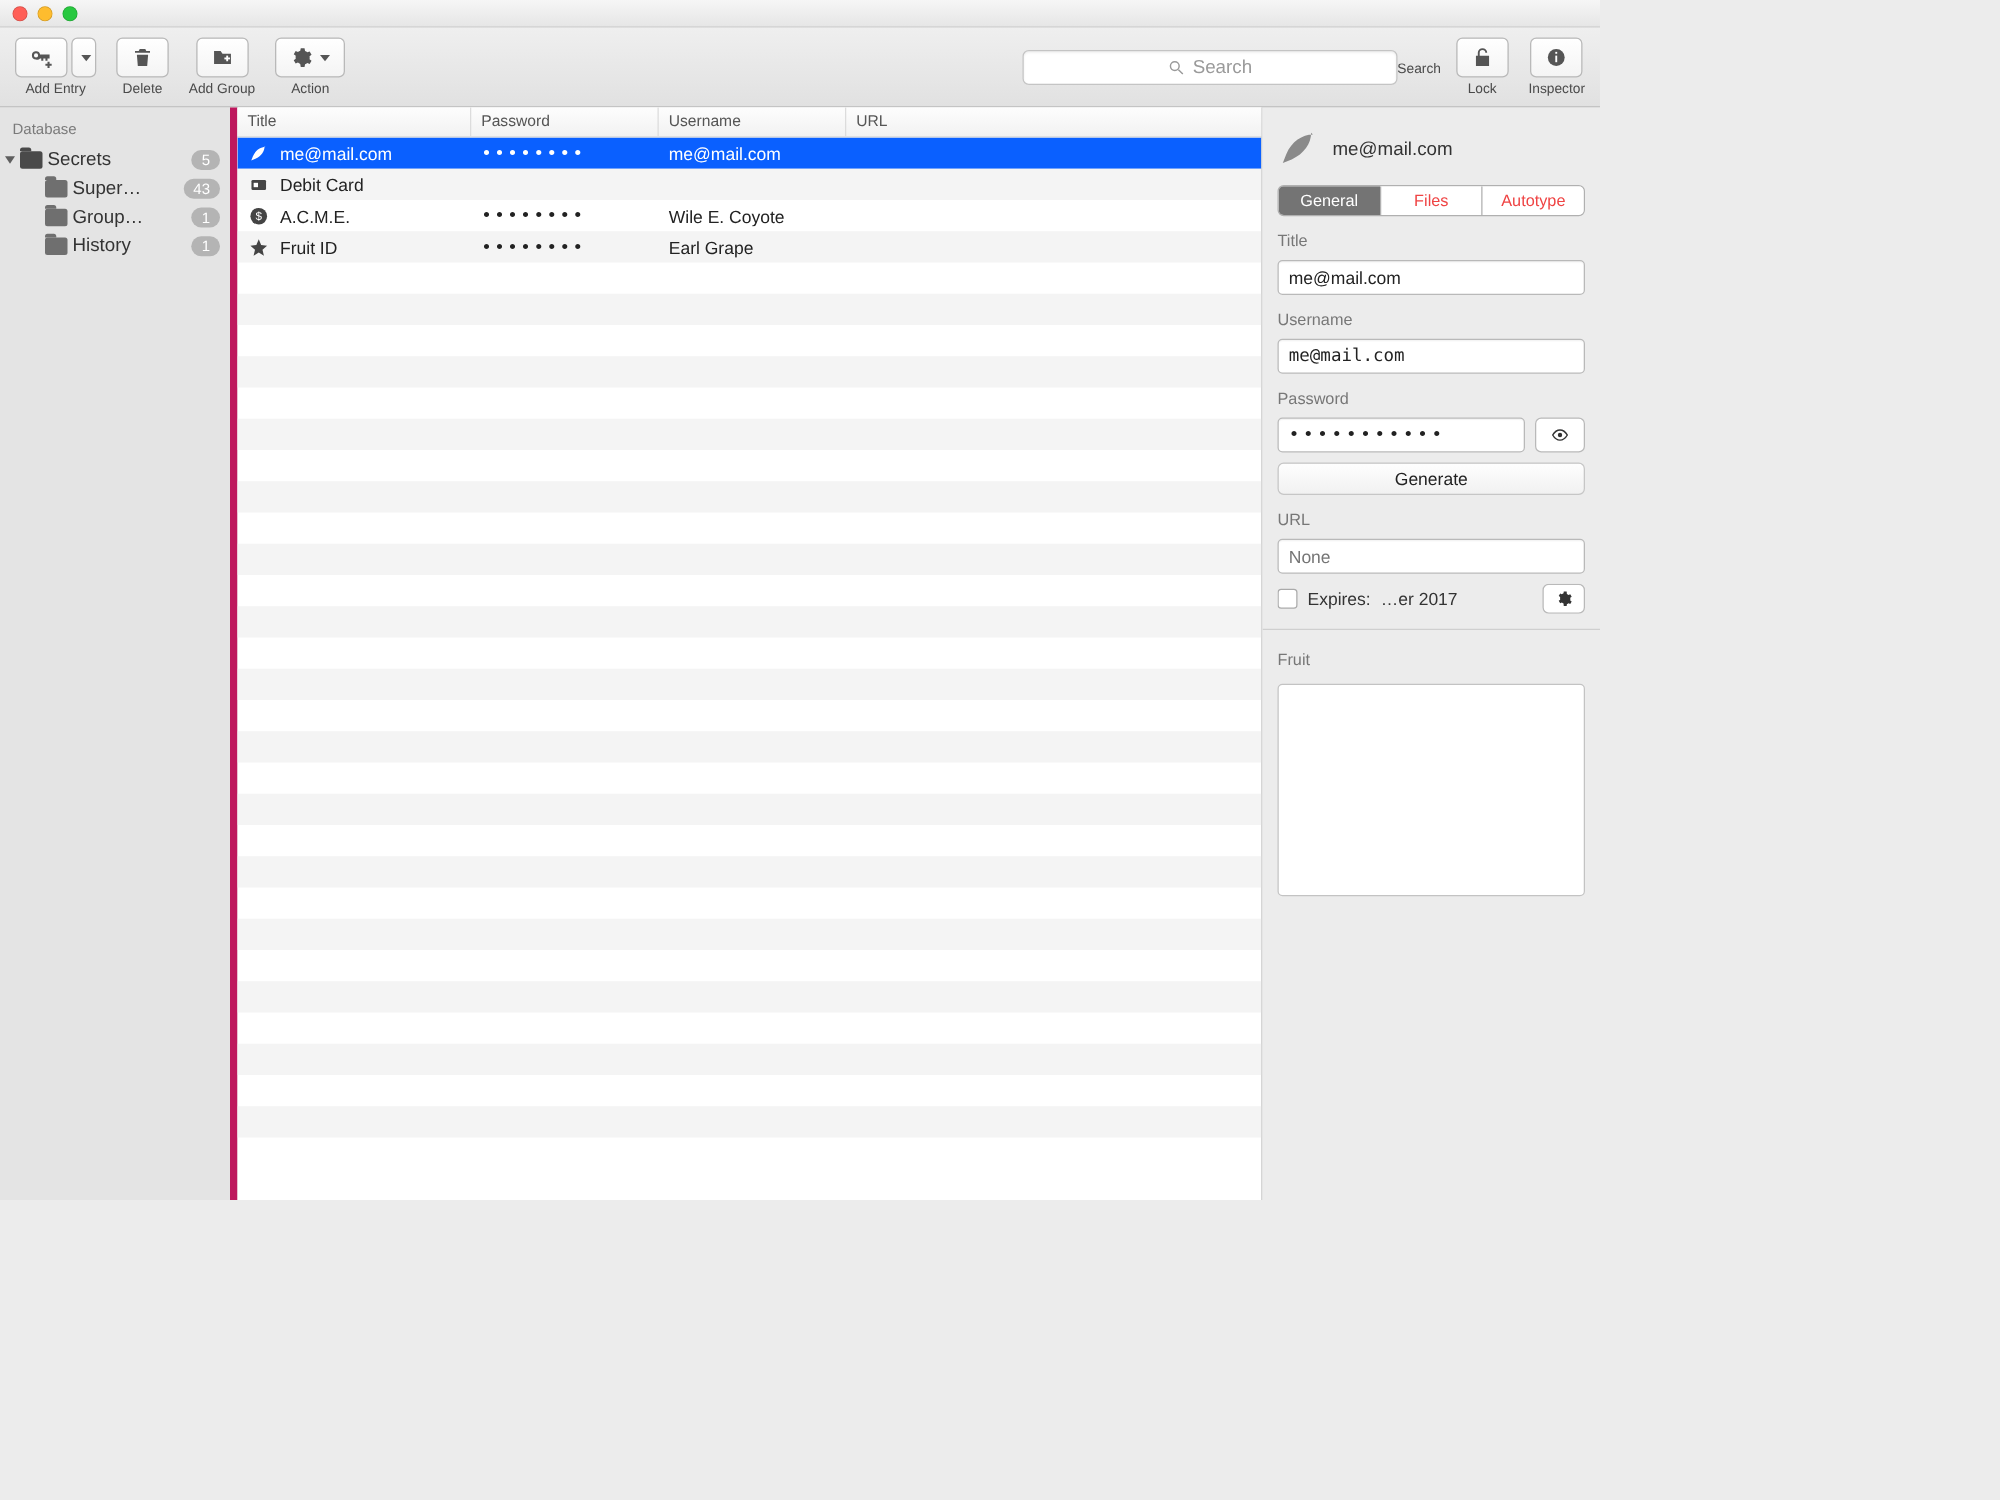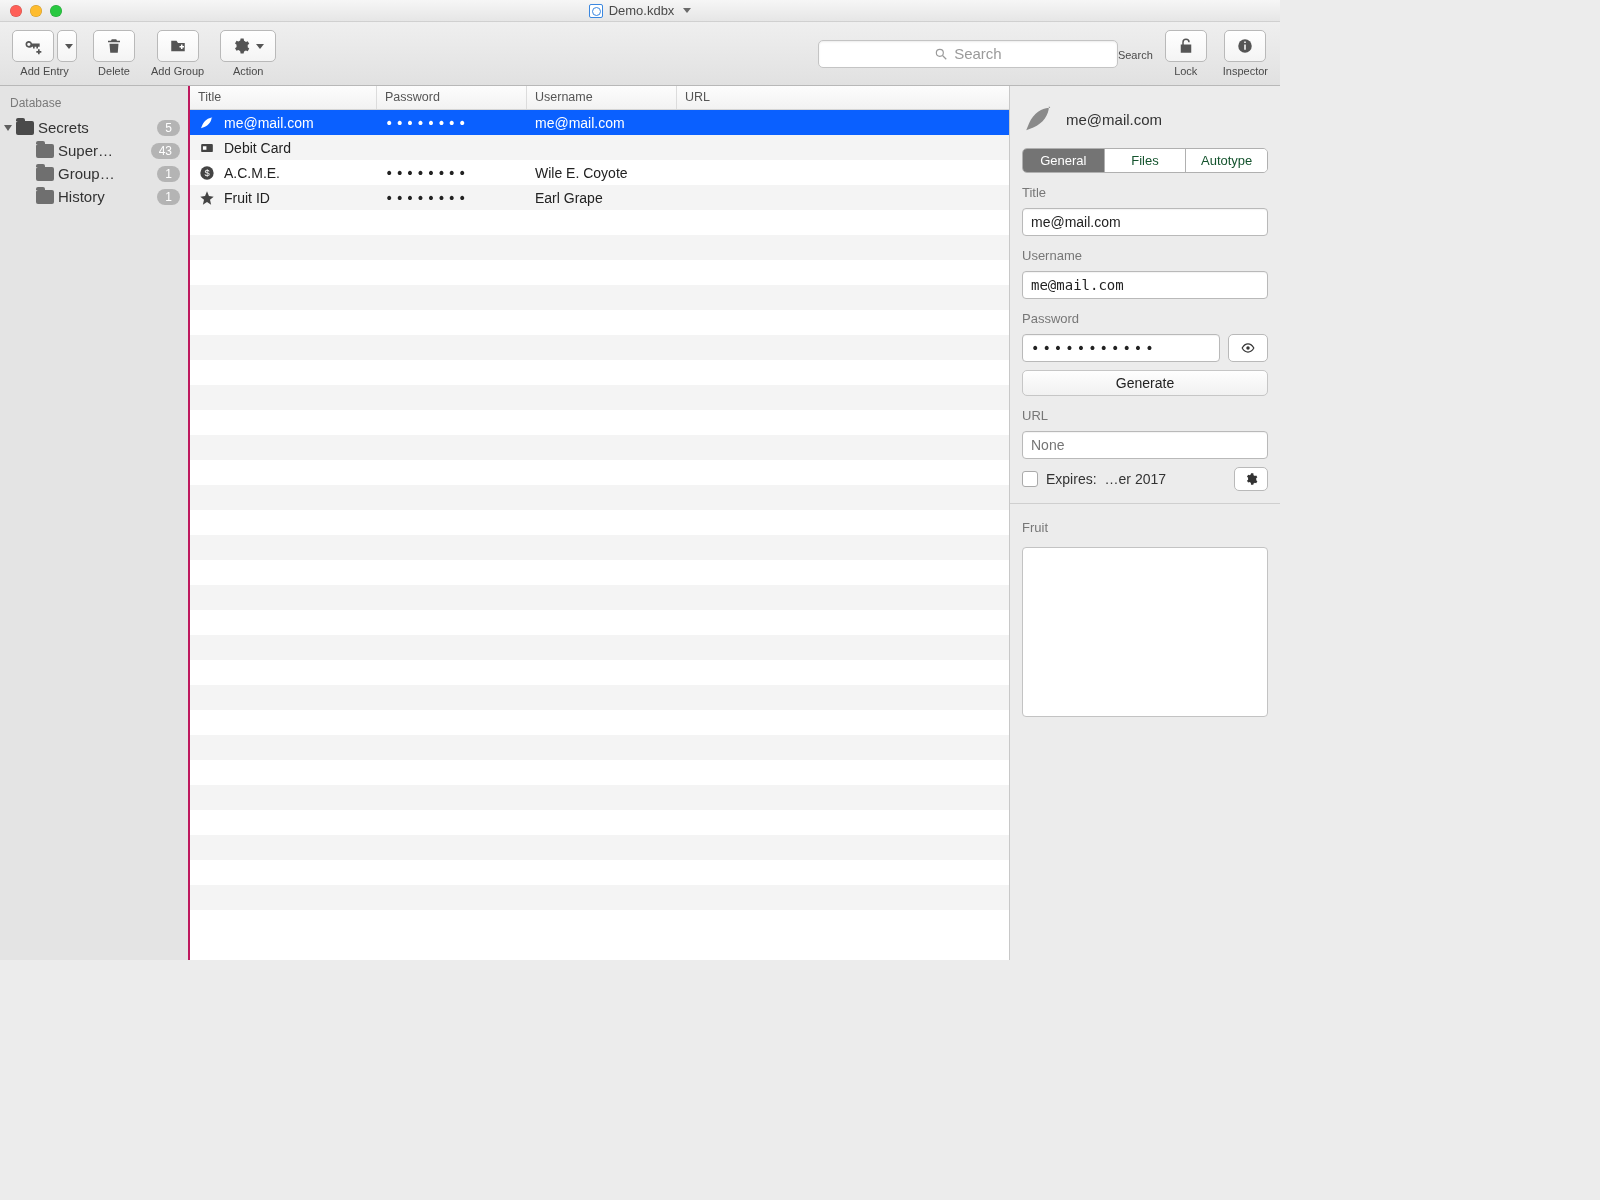--- a/index.html
+++ b/index.html
@@ -52,21 +52,21 @@
     width:300px;height:28px;border:1px solid #c4c4c4;border-radius:5px;
     background:#fff; display:flex;align-items:center;justify-content:center;color:#9a9a9a;font-size:15px;
     box-shadow:inset 0 1px 2px rgba(0,0,0,.08);
   }
   .search-wrap{display:flex;flex-direction:row;align-items:center;margin-right:12px;}
   
   svg{display:block;}
   
   .main{display:flex; height: calc(100% - 86px);}
   .sidebar{
-    width:190px; background:#e4e4e4; border-right:2px solid #be185d;
+    width:190px; background:#e4e4e4; border-right:6px solid #be185d;
     padding-top:4px;
   }
   .side-head{font-size:12px;color:#7a7a7a;padding:6px 10px;}
   .side-row{display:flex;align-items:center;padding:3px 8px 3px 4px;gap:4px;font-size:15px;color:#333;}
   .side-row .disclosure{width:10px;display:inline-block;}
   .side-row .disclosure.open{width:0;height:0;border-left:4px solid transparent;border-right:4px solid transparent;border-top:6px solid #5f5f5f;}
   .side-row.indent{padding-left:36px;}
   .side-icon{width:18px;height:14px;background:#6f6f6f;border-radius:2px;position:relative;}
   .side-icon::before{content:"";position:absolute;top:-3px;left:0;width:9px;height:3px;background:#6f6f6f;border-radius:2px 2px 0 0;}
   .side-icon.dark{background:#4a4a4a;}
@@ -93,21 +93,21 @@
   .row-icon{width:18px;height:18px;display:flex;align-items:center;justify-content:center;color:#444;}
   .row.sel .row-icon{color:#fff;}
   .stripe{height:25px;}
   .stripe:nth-child(even){background:#f4f4f4;}
   
   .inspector{width:270px;background:#ececec;display:flex;flex-direction:column;gap:8px;padding:10px 12px 0 12px;overflow:hidden;}
   .insp-head{display:flex;align-items:center;gap:10px;padding:6px 0 4px 0;}
   .insp-head .big-icon{width:34px;height:34px;color:#8a8a8a;}
   .insp-head .title{font-size:15px;color:#333;}
   .tabs{display:flex;border:1px solid #b0b0b0;border-radius:5px;overflow:hidden;width:100%;}
-  .tab{flex:1;text-align:center;padding:4px 0;font-size:13px;background:#fff;color:#14532d;}
+  .tab{flex:1;text-align:center;padding:4px 0;font-size:13px;background:#fff;color:#ef4444;}
   .tab.sel{background:#747474;color:#fff;}
   .tab + .tab{border-left:1px solid #b0b0b0;}
   .field-label{font-size:13px;color:#777;margin-top:4px;}
   .text-input{
     width:100%;height:28px;border:1px solid #b9b9b9;border-radius:4px;background:#fff;
     padding:0 8px;font-size:14px;color:#222;box-shadow:inset 0 1px 1px rgba(0,0,0,.05);
   }
   .text-input.mono{font-family:monospace;}
   .text-input.dots{font-family:monospace;letter-spacing:3px;}
   .pw-row{display:flex;gap:8px;align-items:center;}
@@ -122,25 +122,20 @@
   .sep{height:1px;background:#cfcfcf;margin:4px -12px;}
 </style>
 </head>
 <body>
 
 <div class="titlebar">
   <div class="traffic-lights">
     <div class="tl red"></div>
     <div class="tl yellow"></div>
     <div class="tl green"></div>
-  </div>
-  <div class="window-title">
-    <span class="doc-icon"></span>
-    <span>Demo.kdbx</span>
-    <span class="chev-down"></span>
   </div>
 </div>
 
 <div class="toolbar">
   <div class="group">
     <div class="btn-holder">
       <div class="tb-btn">
         <svg width="20" height="20" viewBox="0 0 24 24">
             <path fill="#555" d="M7 14a4 4 0 1 1 3.9-5h9.1v4h-2v2h-2v-2h-2v2h-2v-2H10.9A4 4 0 0 1 7 14Zm0-6a2 2 0 1 0 2 2 2 2 0 0 0-2-2Z"></path>
             <path fill="#555" d="M18 16h2v2h2v2h-2v2h-2v-2h-2v-2h2z"></path>

